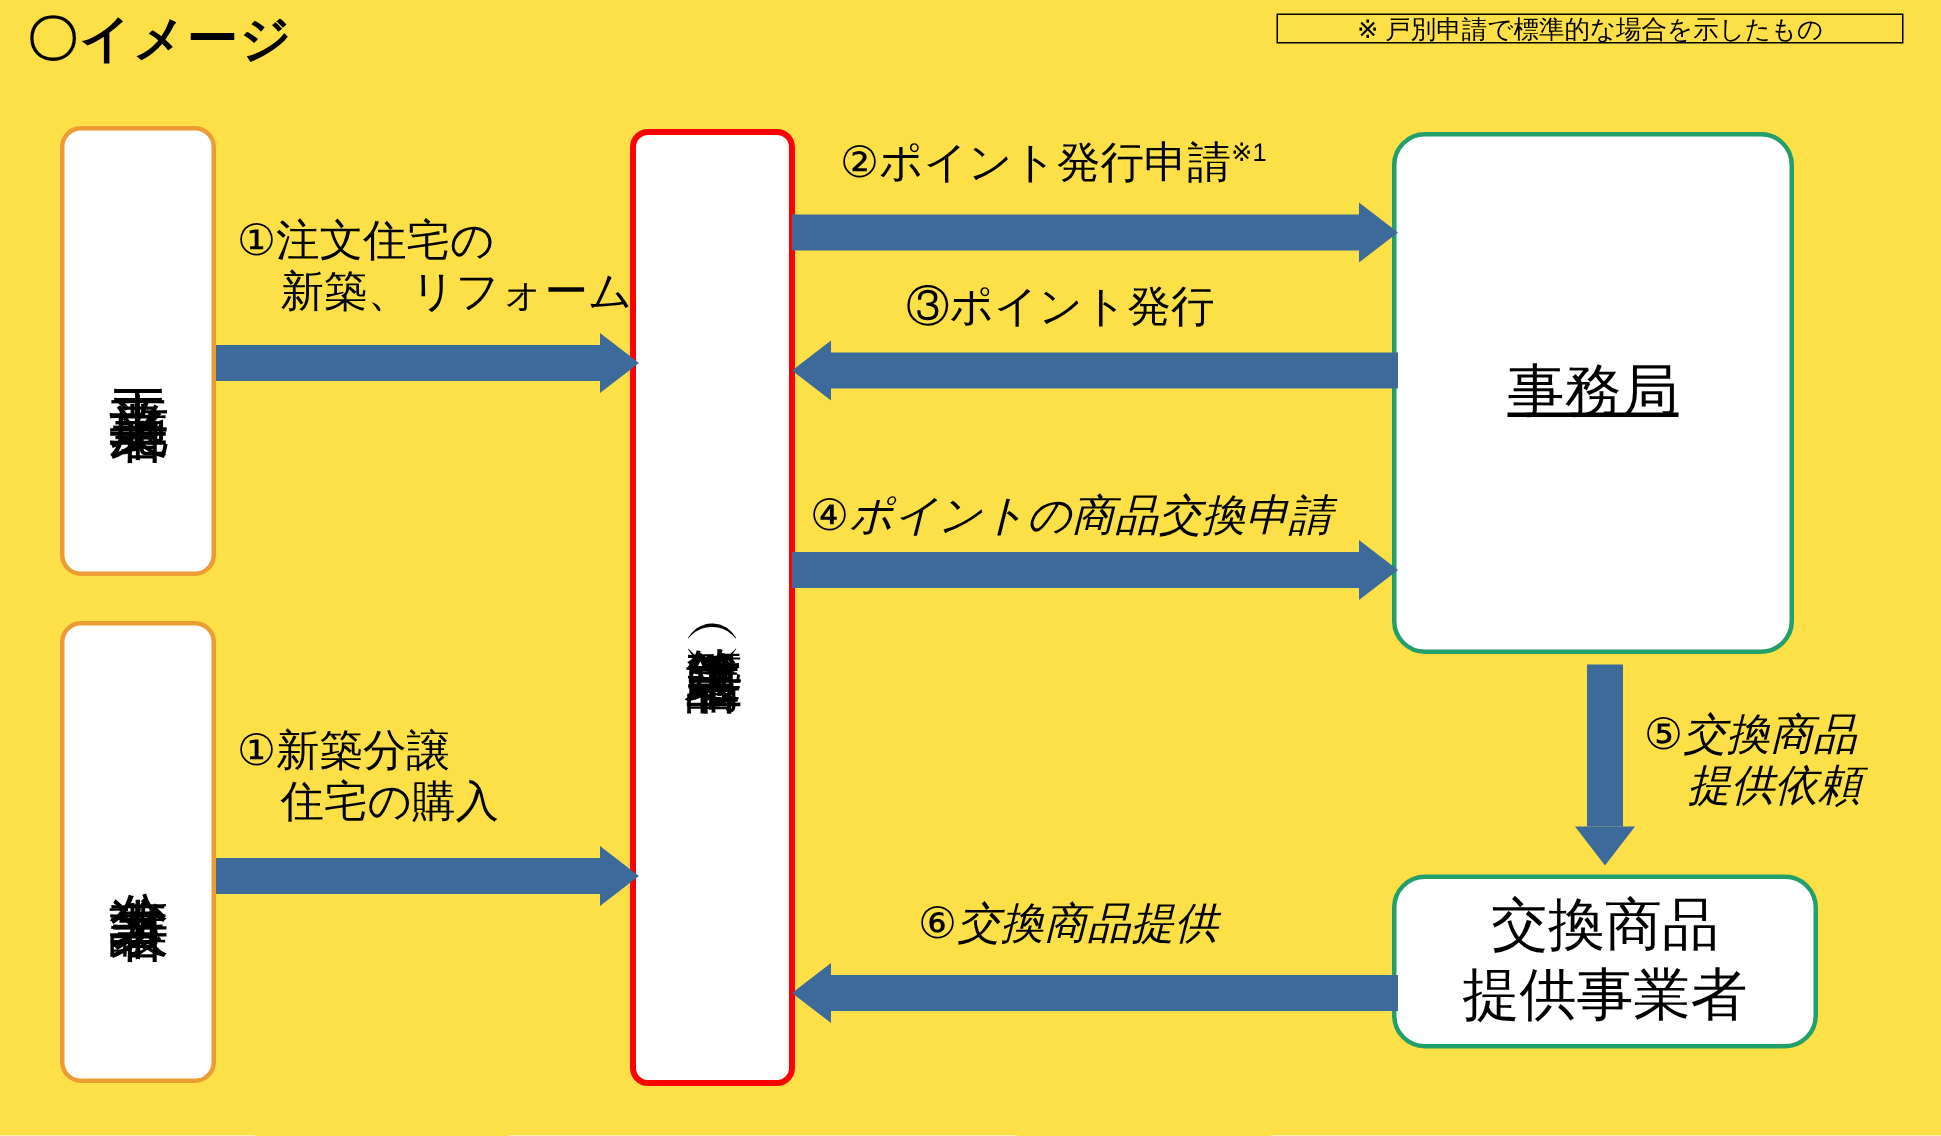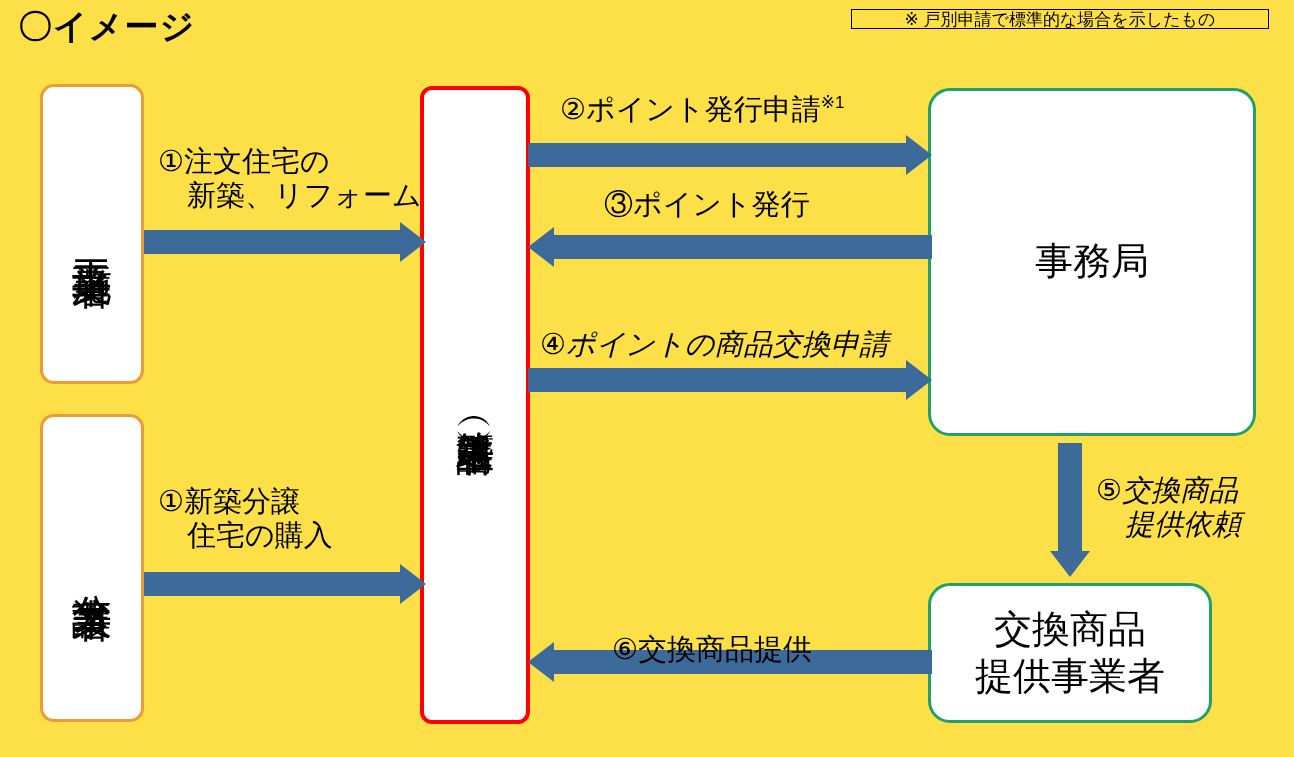--- a/index.html
+++ b/index.html
@@ -80,22 +80,22 @@
   .htext {
     font-size: 38px;
     line-height: 1.25;
     white-space: pre-line;
   }
 
   
   #node-builder  { left: 40px;  top: 84px;  width: 104px; height: 300px; }
   #node-seller   { left: 40px;  top: 414px; width: 104px; height: 308px; }
   #node-owner    { left: 420px; top: 86px;  width: 110px; height: 638px; }
-  #node-office   { left: 928px; top: 88px;  width: 328px; height: 348px; }
-  #node-goods    { left: 928px; top: 583px; width: 284px; height: 140px; }
+  #node-office   { left: 928px; top: 88px;  width: 268px; height: 348px; text-decoration: underline; }
+  #node-goods    { left: 928px; top: 583px; width: 284px; height: 116px; }
   .arrow-h-shaft { position: absolute; top: 0; height: 24px; background: #3B6A9B; }
   .arrow-head-r {
     position: absolute;
     top: -8px;
     width: 0; height: 0;
     border-top: 20px solid transparent;
     border-bottom: 20px solid transparent;
     border-left: 26px solid #3B6A9B;
   }
   .arrow-head-l {
@@ -129,21 +129,21 @@
   .lbl {
     font-size: 29px;
     line-height: 1.18;
     white-space: pre-line;
   }
   #lbl-1a { left: 158px; top: 144px; }
   #lbl-1b { left: 158px; top: 484px; }
   #lbl-2  { left: 560px; top: 92px; }
   #lbl-3  { left: 604px; top: 190px; font-family: Liberation Mono, monospace; }
   #lbl-4  { left: 540px; top: 327px; font-style: italic; }
-  #lbl-6  { left: 612px; top: 632px; }
+  #lbl-6  { left: 612px; top: 599px; font-style: italic; }
   #lbl-5  { left: 1096px; top: 473px; font-style: italic; }
 
   .sup { font-size: 17px; vertical-align: super; }
 </style>
 </head>
 <body>
 
 <div id="canvas">
 
   <div class="abs" id="title">〇イメージ</div>

